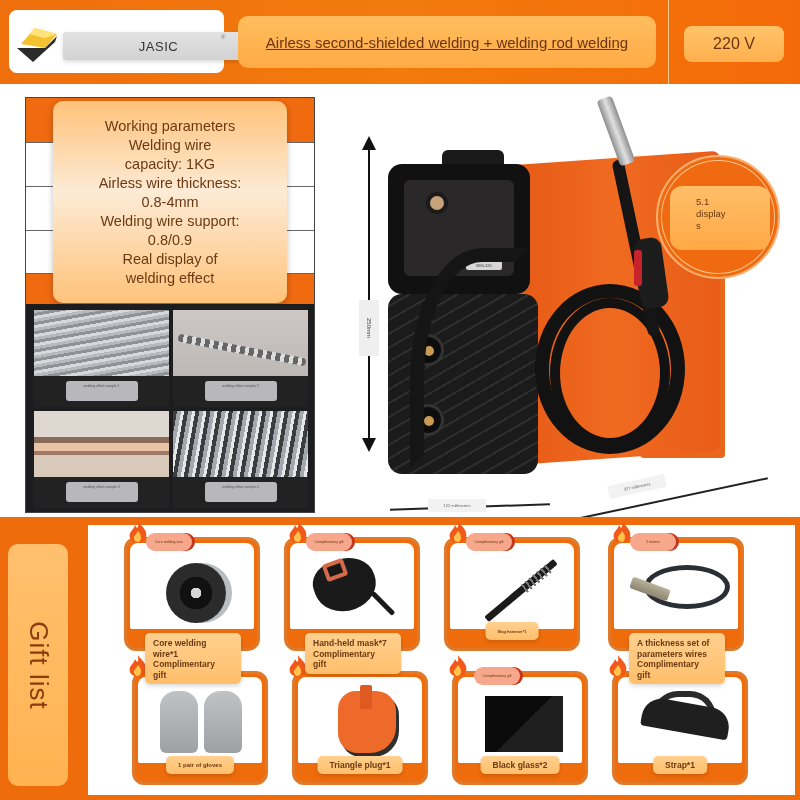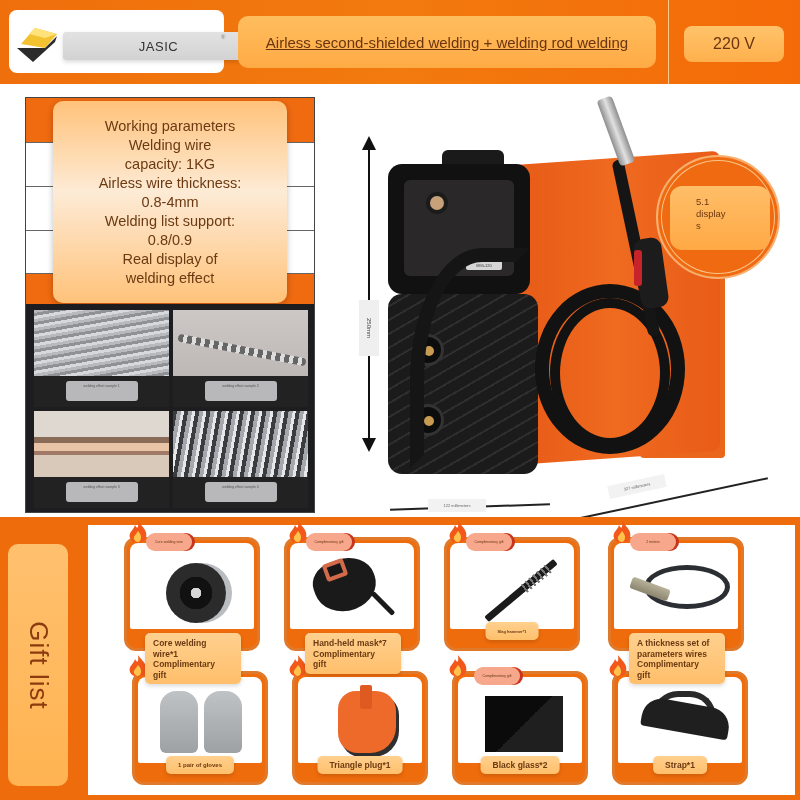--- a/index.html
+++ b/index.html
@@ -245,21 +245,21 @@
     <div class="stripe-white"></div>
     <div class="stripe-white last"></div>
     <div class="stripe-orange"></div>
   </div>
   <div class="params-card">
     <div>Working parameters</div>
     <div>Welding wire</div>
     <div>capacity: 1KG</div>
     <div>Airless wire thickness:</div>
     <div>0.8-4mm</div>
-    <div>Welding list support:</div>
+    <div>Welding wire support:</div>
     <div>0.8/0.9</div>
     <div>Real display of</div>
     <div>welding effect</div>
   </div>
   <div class="photo-grid">
     <div class="photo-cell">
       <div class="photo-img a"></div>
       <div class="photo-caption">welding effect sample 1</div>
     </div>
     <div class="photo-cell">

